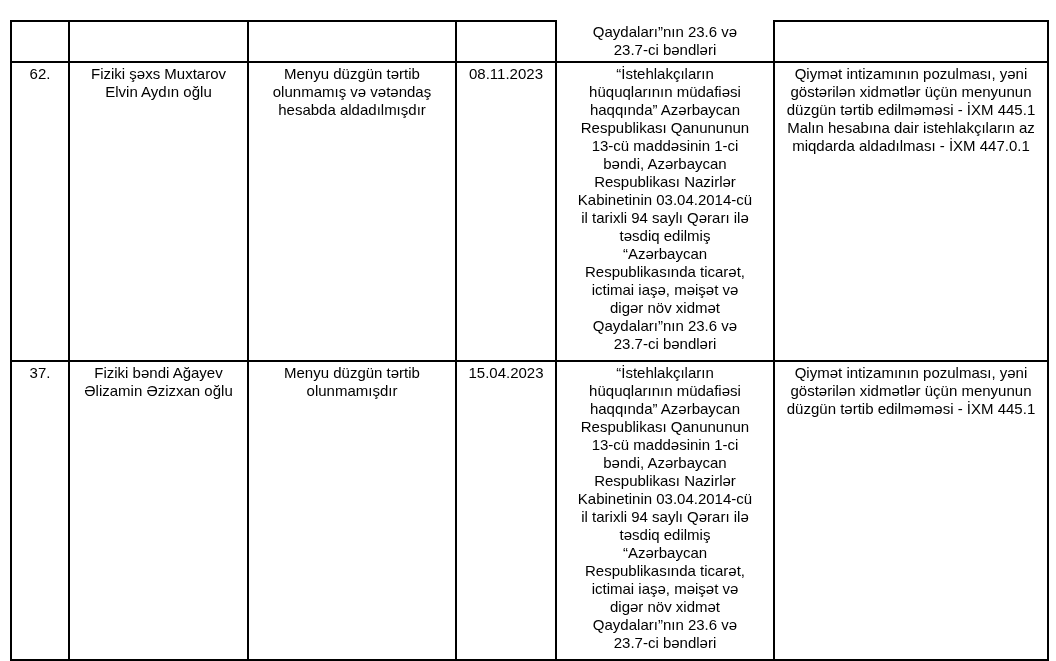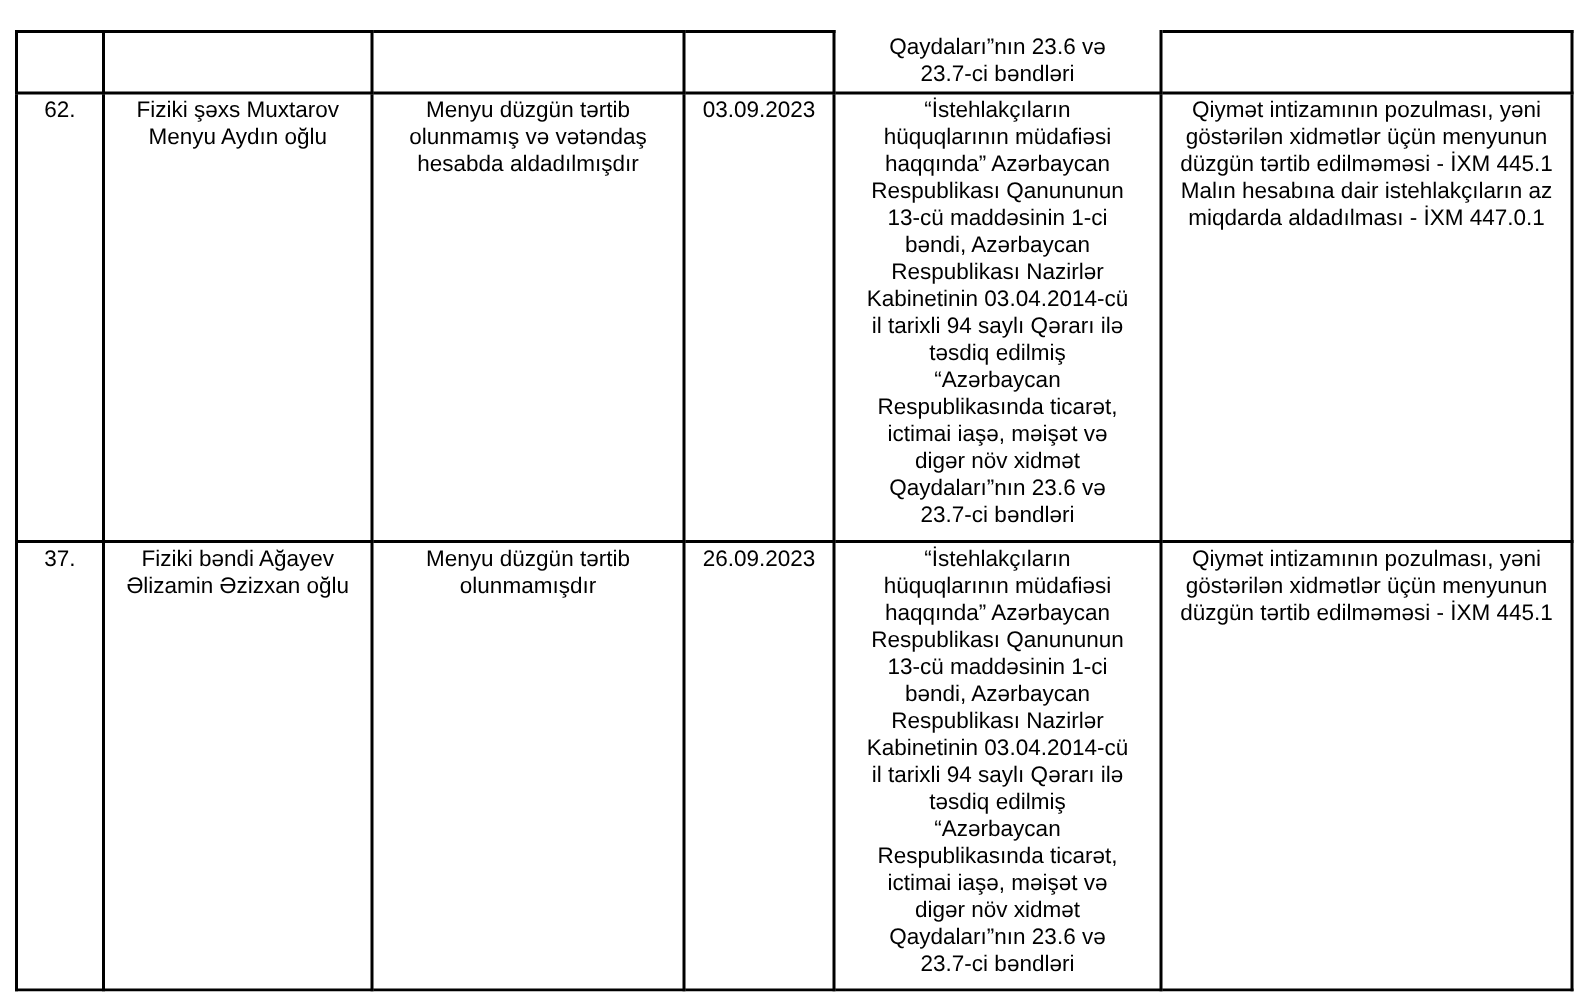--- a/index.html
+++ b/index.html
@@ -79,25 +79,25 @@
         <td></td>
         <td></td>
         <td class="c-date"></td>
         <td class="c-legal no-top">Qaydaları”nın 23.6 və
 23.7-ci bəndləri</td>
         <td></td>
       </tr>
       <tr class="row-main">
         <td class="c-num">62.</td>
         <td>Fiziki şəxs Muxtarov
-Menyu Aydın oğlu</td>
+Elvin Aydın oğlu</td>
         <td>Menyu düzgün tərtib
 olunmamış və vətəndaş
 hesabda aldadılmışdır</td>
-        <td class="c-date">03.09.2023</td>
+        <td class="c-date">08.11.2023</td>
         <td class="c-legal">“İstehlakçıların
 hüquqlarının müdafiəsi
 haqqında” Azərbaycan
 Respublikası Qanununun
 13-cü maddəsinin 1-ci
 bəndi, Azərbaycan
 Respublikası Nazirlər
 Kabinetinin 03.04.2014-cü
 il tarixli 94 saylı Qərarı ilə
 təsdiq edilmiş
@@ -112,21 +112,21 @@
 düzgün tərtib edilməməsi - İXM 445.1
 Malın hesabına dair istehlakçıların az
 miqdarda aldadılması - İXM 447.0.1</td>
       </tr>
       <tr class="row-main">
         <td class="c-num">37.</td>
         <td>Fiziki bəndi Ağayev
 Əlizamin Əzizxan oğlu</td>
         <td>Menyu düzgün tərtib
 olunmamışdır</td>
-        <td class="c-date">26.09.2023</td>
+        <td class="c-date">15.04.2023</td>
         <td class="c-legal">“İstehlakçıların
 hüquqlarının müdafiəsi
 haqqında” Azərbaycan
 Respublikası Qanununun
 13-cü maddəsinin 1-ci
 bəndi, Azərbaycan
 Respublikası Nazirlər
 Kabinetinin 03.04.2014-cü
 il tarixli 94 saylı Qərarı ilə
 təsdiq edilmiş

